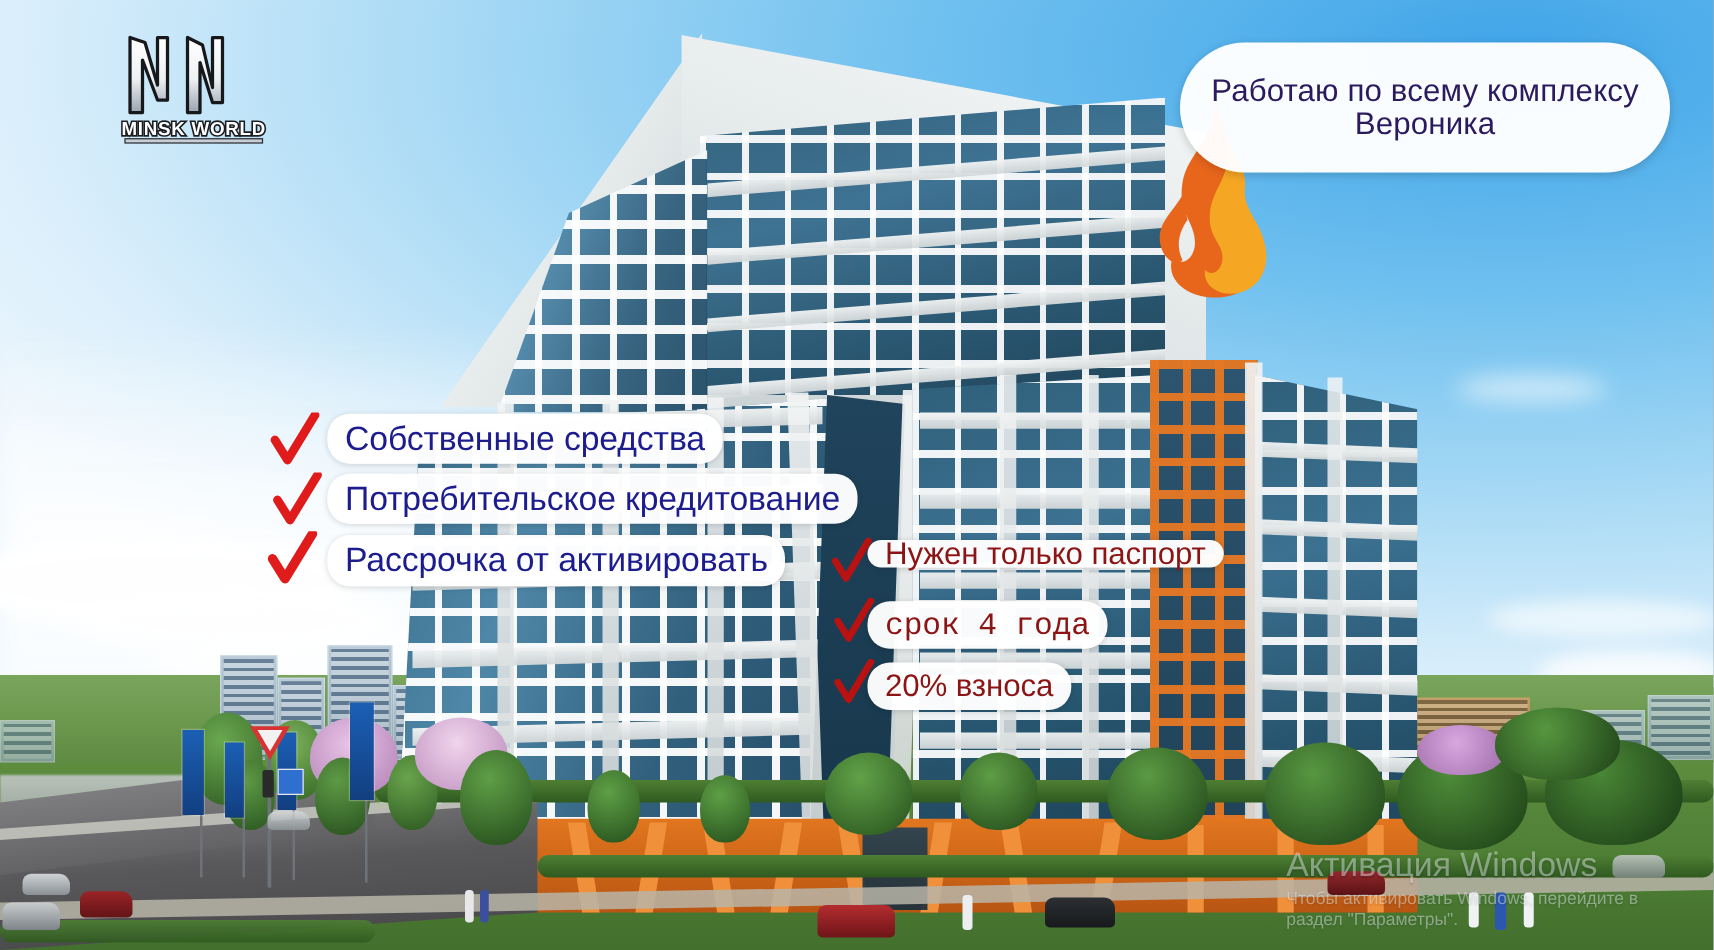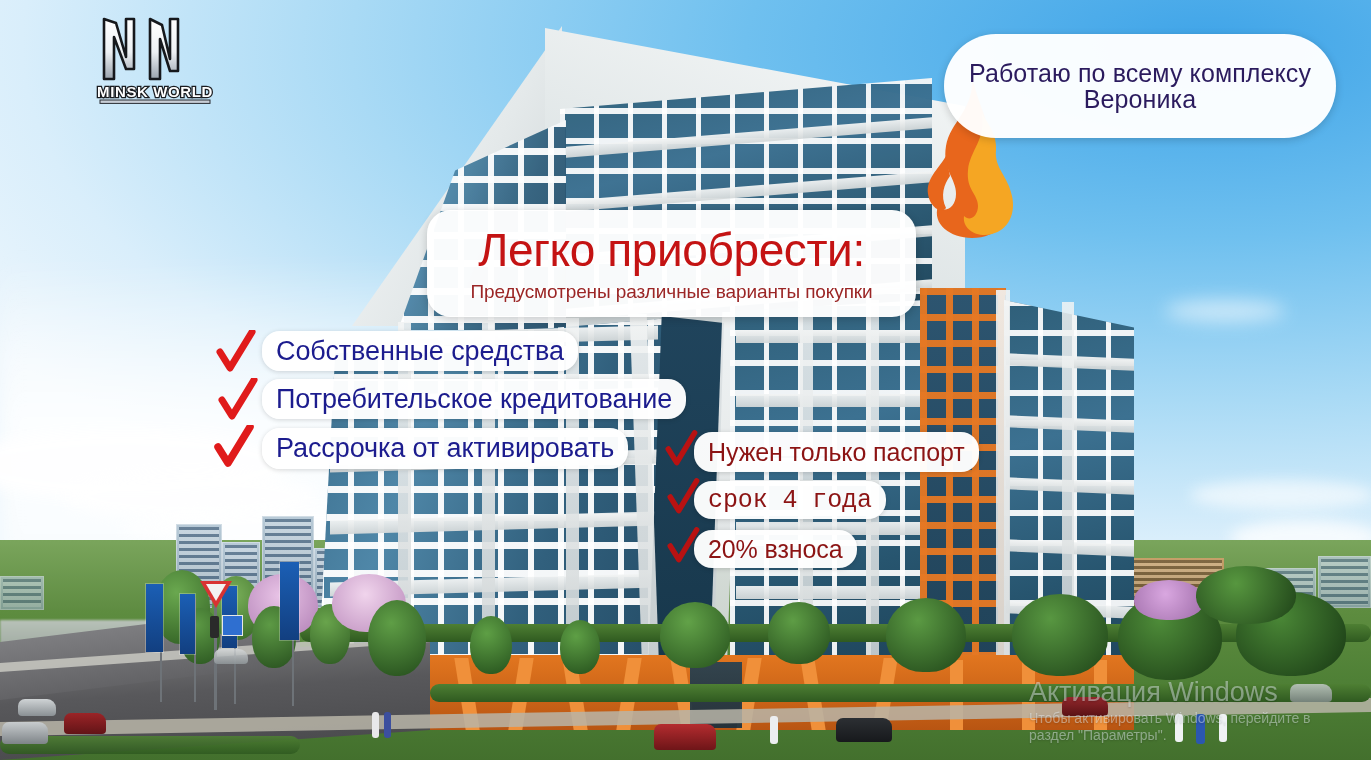--- a/index.html
+++ b/index.html
@@ -99,21 +99,21 @@
   .item-text{color:#1c1c8e;font-size:27px;letter-spacing:-.1px;}
   .sub-item-text{color:#8c1414;font-size:25px;letter-spacing:-.1px;}
 
   .check{position:absolute;width:40px;height:44px;}
   .check svg{display:block;width:100%;height:100%;}
 
   
   .flame{position:absolute;left:916px;top:74px;width:112px;height:166px;}
 
   
-  .logo{position:absolute;left:96px;top:13px;width:118px;height:92px;}
+  .logo{position:absolute;left:96px;top:24px;width:118px;height:92px;}
 
   
   .watermark{position:absolute;right:52px;bottom:16px;width:290px;text-align:left;
     color:rgba(235,245,248,.45);text-shadow:0 1px 2px rgba(0,0,0,.18);pointer-events:none;margin-left:40px;}
   .wm1{font-size:27px;line-height:1.05;}
   .wm2{font-size:14px;line-height:1.2;margin-top:4px;}
 
   
   .banner{position:absolute;background:linear-gradient(180deg,#1b5fb5,#123f80);
     box-shadow:0 0 0 1px rgba(255,255,255,.25);}
@@ -304,24 +304,20 @@
                C81 62 74 52 66 40 Z" fill="#f5a623"></path>
       <path d="M30 82 C22 96 10 104 12 120 C14 134 26 140 30 134 C24 122 28 110 34 102 Z" fill="#e8661c"></path>
     </svg>
   </div>
 
   <div class="bubble contact-bubble">
     <div class="contact-line">Работаю по всему комплексу</div>
     <div class="contact-line">Вероника</div>
   </div>
 
-  <div class="bubble headline-bubble">
-    <div class="headline">Легко приобрести:</div>
-    <div class="subheadline">Предусмотрены различные варианты покупки</div>
-  </div>
 
   <div class="check" style="left:216px;top:330px;">
     <svg viewBox="0 0 40 44">
         <path d="M4 22 L14 38 L36 2" fill="none" stroke="#e01b1b" stroke-width="7" stroke-linecap="round" stroke-linejoin="round"></path>
       </svg>
   </div>
   <div class="pill" style="left:262px;top:331px;height:40px;">
     <span class="item-text">Собственные средства</span>
   </div>
 
@@ -341,21 +337,21 @@
   </div>
   <div class="pill" style="left:262px;top:428px;height:41px;">
     <span class="item-text">Рассрочка от активировать</span>
   </div>
 
   <div class="check" style="left:664px;top:430px;width:34px;height:38px;">
     <svg viewBox="0 0 40 44">
         <path d="M5 22 L15 38 L36 3" fill="none" stroke="#b81212" stroke-width="6.5" stroke-linecap="round" stroke-linejoin="round"></path>
       </svg>
   </div>
-  <div class="pill" style="left:694px;top:432px;height:40px;">
+  <div class="pill" style="left:694px;top:432px;height:22px;">
     <span class="sub-item-text">Нужен только паспорт</span>
   </div>
 
   <div class="check" style="left:666px;top:478px;width:34px;height:38px;">
     <svg viewBox="0 0 40 44">
         <path d="M5 22 L15 38 L36 3" fill="none" stroke="#b81212" stroke-width="6.5" stroke-linecap="round" stroke-linejoin="round"></path>
       </svg>
   </div>
   <div class="pill" style="left:694px;top:481px;height:38px;font-family:Liberation Mono, monospace;">
     <span class="sub-item-text">срок 4 года</span>

